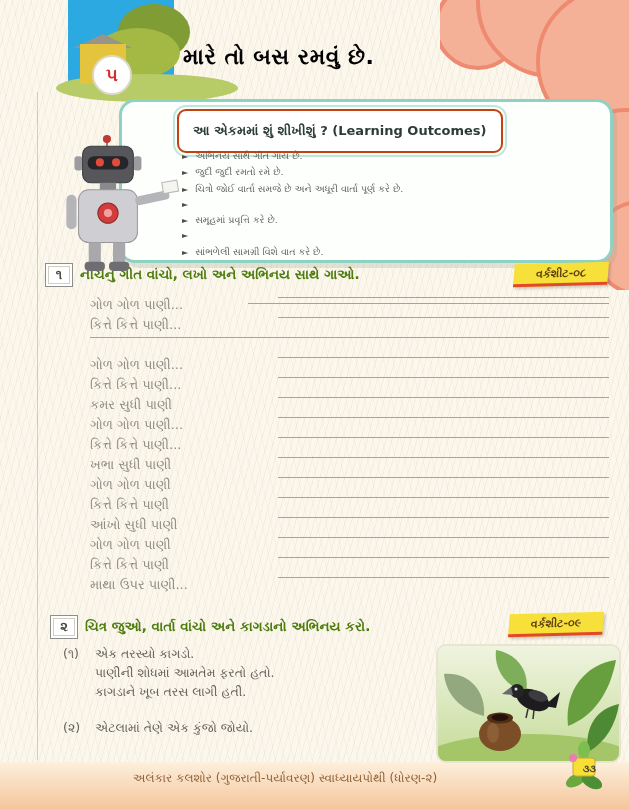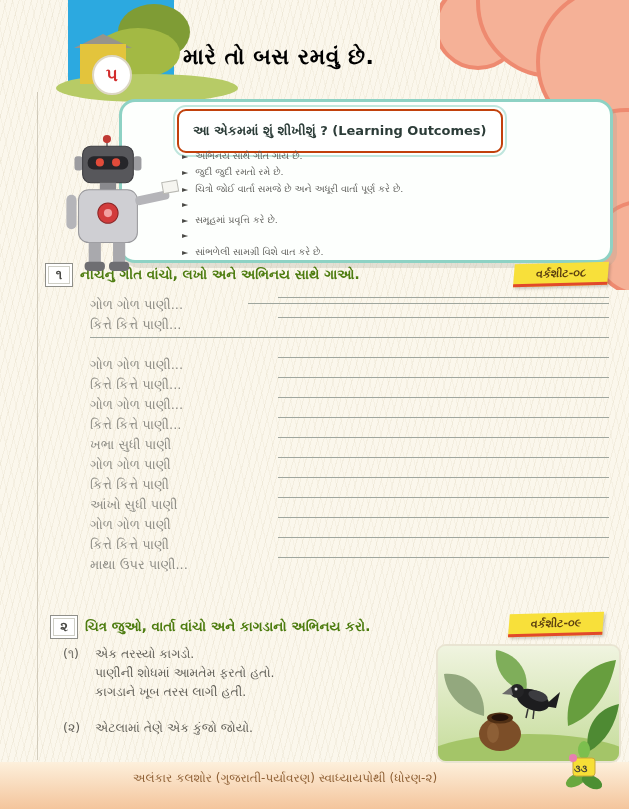--- a/index.html
+++ b/index.html
@@ -61,21 +61,21 @@
   .snum{width:32px;flex:0 0 auto;}
   .story .srow:last-child{margin-top:17px;}
 
   .crowbox{left:436px;top:644px;width:181px;height:115px;border-radius:10px;overflow:hidden;
         border:2px solid #e9e4d2;z-index:2;background:#e9f0d8;}
 
   
   .footer{left:0;top:762px;width:629px;height:47px;background:linear-gradient(#fdf0dc,#f4c59c);z-index:1;}
   .footer-text{position:absolute;left:0;top:9px;width:570px;text-align:center;font-size:12px;color:#8f6136;}
   .pagebadge{left:563px;top:740px;width:42px;height:54px;z-index:4;}
-  .pagenum{left:574px;top:763px;width:22px;text-align:left;font-size:10px;font-weight:bold;color:#3c3c38;z-index:5;}
+  .pagenum{left:574px;top:763px;width:22px;text-align:right;font-size:10px;font-weight:bold;color:#3c3c38;z-index:5;}
   .margin-line{left:37px;top:92px;width:1px;height:668px;background:rgba(140,130,110,.35);z-index:1;}
 </style>
 </head>
 <body>
 
 <div class="page">
 
   <svg class="abs clouds" viewBox="0 0 189 290">
     <g fill="#f5b197" stroke="#ee8a70" stroke-width="4">
       <circle cx="38" cy="26" r="42"></circle>
@@ -184,20 +184,24 @@
       <div class="prow">
         <span class="ptext">ગોળ ગોળ પાણી...</span>
         <span class="prule"></span>
       </div>
 
       <div class="prow">
         <span class="ptext">કિત્તે કિત્તે પાણી...</span>
         <span class="prule"></span>
       </div>
 
+      <div class="prow">
+        <span class="ptext">કમર સુધી પાણી</span>
+        <span class="prule"></span>
+      </div>
 
       <div class="prow">
         <span class="ptext">ગોળ ગોળ પાણી...</span>
         <span class="prule"></span>
       </div>
 
       <div class="prow">
         <span class="ptext">કિત્તે કિત્તે પાણી...</span>
         <span class="prule"></span>
       </div>

